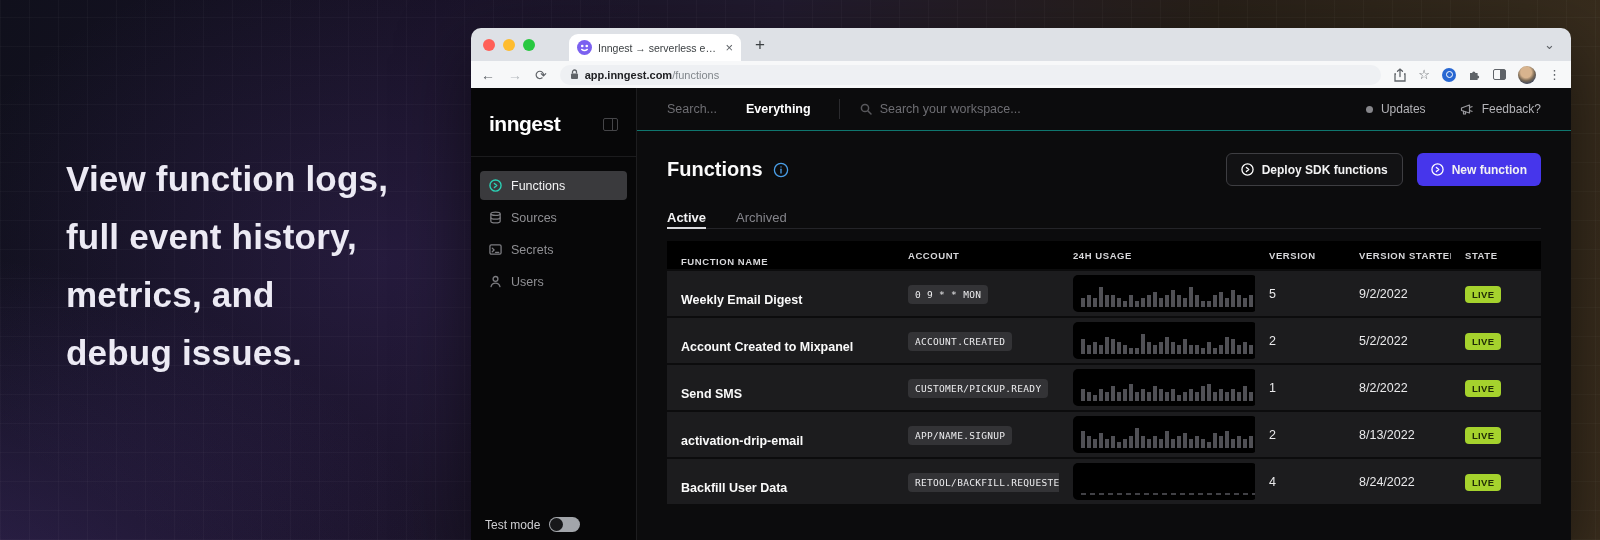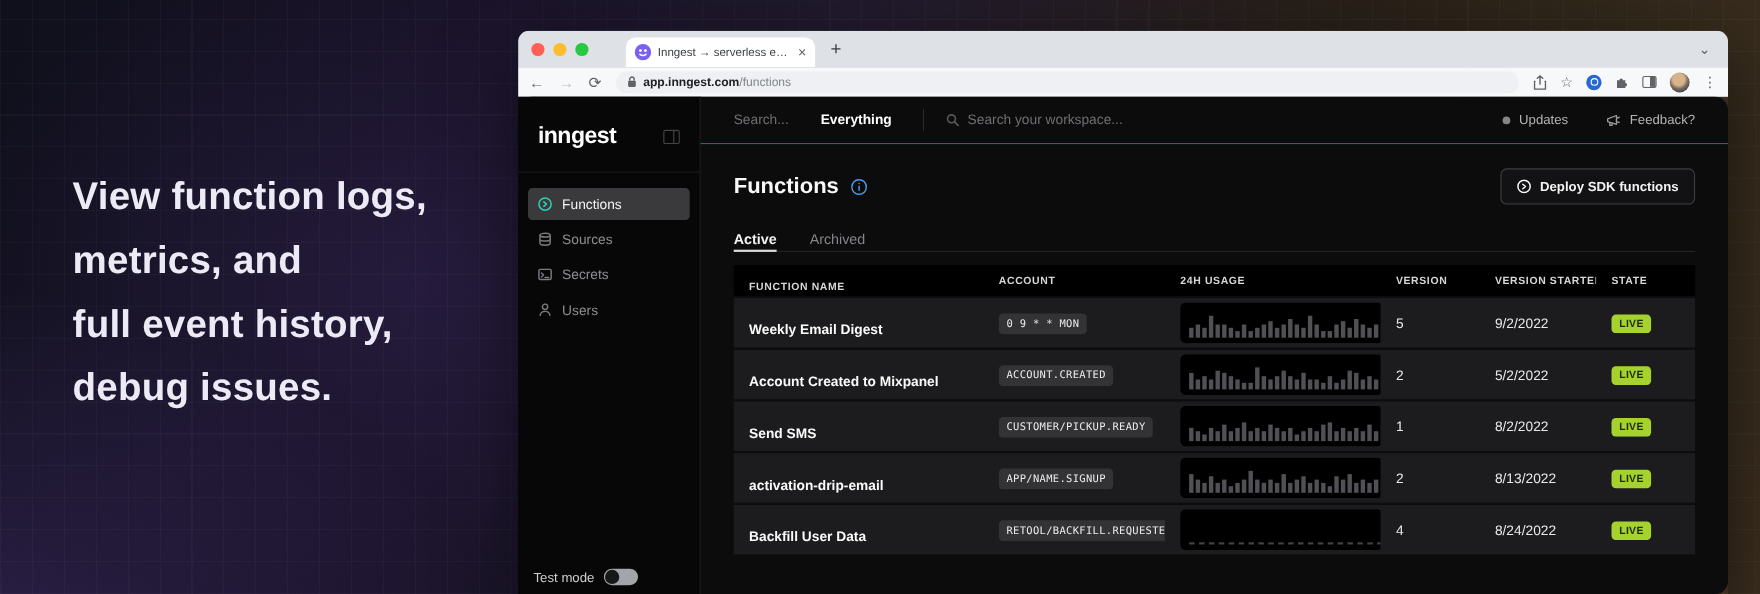--- a/index.html
+++ b/index.html
@@ -43,21 +43,21 @@
   .url { font-size:11px; color:#202124; white-space:nowrap; }
   .url .path { color:#80868b; }
   .tool-icons { display:flex; align-items:center; gap:12px; }
   .op-icon { width:14px; height:14px; border-radius:50%; background:#2867d2; display:flex; align-items:center; justify-content:center; }
   .op-icon i { display:block; width:7px; height:7px; border:1.6px solid #fff; border-radius:50%; }
   .panel-icon { width:13px; height:11px; border:1.5px solid #5f6368; border-radius:2px; position:relative; }
   .panel-icon::after { content:""; position:absolute; right:0; top:0; bottom:0; width:5px; background:#5f6368; }
   .avatar { width:18px; height:18px; border-radius:50%; background:radial-gradient(circle at 45% 35%, #d8b48e 0 35%, #7b6a55 55%, #35425e 80%); }
   .menu-dots { color:#5f6368; font-size:13px; }
   
-  .app { flex:1; display:flex; background:#0c0c0d; color:#e8e8ea; min-height:0;border-radius:12px; }
+  .app { flex:1; display:flex; background:#0c0c0d; color:#e8e8ea; min-height:0; }
   .sidebar { width:166px; flex:none; background:#070708; border-right:1px solid #1d1d1f; display:flex; flex-direction:column; }
   .logo-row { padding:24px 18px 20px; display:flex; align-items:center; justify-content:space-between; border-bottom:1px solid #1b1b1d; }
   .wordmark { font-size:21px; font-weight:800; letter-spacing:-.5px; color:#fff; }
   .collapse-icon { width:15px; height:13px; border:1.5px solid #454548; border-radius:2px; position:relative; }
   .collapse-icon::after { content:""; position:absolute; right:4px; top:0; bottom:0; width:1.5px; background:#454548; }
   .nav { padding:14px 9px 0; display:flex; flex-direction:column; gap:3px; }
   .nav-item { display:flex; align-items:center; gap:9px; height:29px; padding:0 9px; border-radius:4px;
     font-size:12.5px; color:#8f8f93; }
   .nav-item svg { flex:none; stroke:#7c7c80; }
   .nav-item.active { background:#3a3a3d; color:#f3f3f4; }
@@ -109,22 +109,22 @@
   svg.ic { display:block; }
 </style>
 </head>
 <body>
 
 <div class="stage">
   <div class="grid-overlay"></div>
 
   <div class="hero">
     <div>View function logs,</div>
+    <div>full event history,</div>
     <div>metrics, and</div>
-    <div>full event history,</div>
     <div>debug issues.</div>
   </div>
 
   <div class="browser">
 
     <div class="tabstrip">
       <div class="lights">
         <span class="light red"></span>
         <span class="light yellow"></span>
         <span class="light green"></span>
@@ -257,20 +257,27 @@
               </svg>
             </div>
             <div class="btns">
               <div class="btn ghost">
                 <svg class="ic" width="13" height="13" viewBox="0 0 14 14" fill="none" stroke-width="1.4" stroke-linecap="round" stroke-linejoin="round">
                   <circle cx="7" cy="7" r="6"></circle>
                     <path d="M5.8 4.8 L8.4 7 L5.8 9.2"></path>
                 </svg>
                 <span>Deploy SDK functions</span>
               </div>
+              <div class="btn primary">
+                <svg class="ic" width="13" height="13" viewBox="0 0 14 14" fill="none" stroke-width="1.4" stroke-linecap="round" stroke-linejoin="round">
+                  <circle cx="7" cy="7" r="6"></circle>
+                    <path d="M5.8 4.8 L8.4 7 L5.8 9.2"></path>
+                </svg>
+                <span>New function</span>
+              </div>
             </div>
           </div>
 
           <div class="tabs">
             <span class="tabitem active">Active</span>
             <span class="tabitem">Archived</span>
           </div>
 
           <div class="table">
             <div class="thead">

